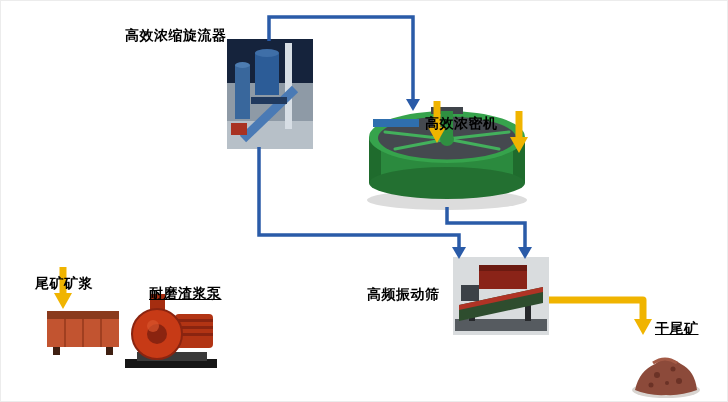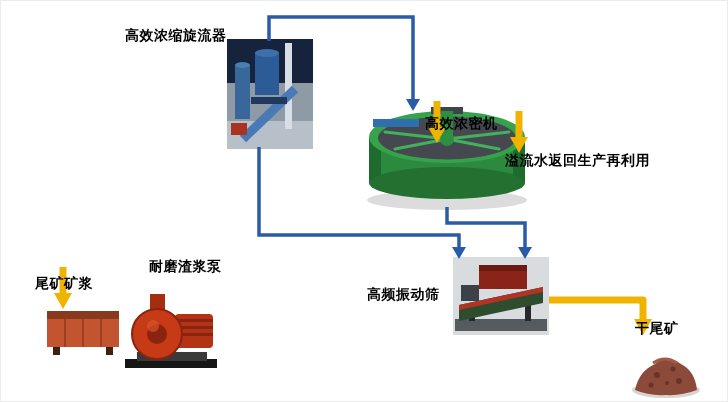--- a/index.html
+++ b/index.html
@@ -23,23 +23,23 @@
     font-size: 14px;
     line-height: 1.1;
     color: var(--label-color, #000);
     white-space: nowrap;
     letter-spacing: 0.5px;
   }
   .lbl-cyclone   { left: 124px; top: 27px; }
   .lbl-thickener { left: 424px; top: 79px; margin-top: 36px; }
   .lbl-overflow  { left: 504px; top: 152px; }
   .lbl-slurry    { left: 34px;  top: 246px; margin-top: 29px; }
-  .lbl-pump      { left: 148px; top: 258px; }
+  .lbl-pump      { left: 148px; top: 285px; text-decoration: underline; }
   .lbl-screen    { left: 366px; top: 286px; font-family: Liberation Serif, serif; }
-  .lbl-dry       { left: 634px; top: 320px; }
+  .lbl-dry       { left: 654px; top: 320px; text-decoration: underline; }
 
   .img-cyclone   { left: 226px; top: 38px;  width: 86px;  height: 110px; }
   .img-thickener { left: 360px; top: 96px;  width: 168px; height: 116px; }
   .img-tank      { left: 44px;  top: 303px; width: 76px;  height: 52px; }
   .img-pump      { left: 122px; top: 291px; width: 96px;  height: 78px; }
   .img-screen    { left: 452px; top: 256px; width: 96px;  height: 78px; }
   .img-pile      { left: 628px; top: 346px; width: 74px;  height: 52px; }
 
   .blue-line { fill: none; stroke: var(--line-blue, #2A5BA8); stroke-width: 3.5; }
   .blue-head { fill: var(--line-blue, #2A5BA8); stroke: none; }
@@ -170,19 +170,18 @@
       <polygon class="y-head" points="509,136 527,136 518,152"></polygon>
     </g>
     <g>
       <path class="y-shaft" d="M548,299 H642 V320"></path>
       <polygon class="y-head" points="633,318 651,318 642,334"></polygon>
     </g>
   </svg>
 
   <div class="lbl lbl-cyclone">高效浓缩旋流器</div>
   <div class="lbl lbl-thickener">高效浓密机</div>
-  <div class="lbl lbl-overflow">溢流水返回生产再利用</div>
   <div class="lbl lbl-slurry">尾矿矿浆</div>
   <div class="lbl lbl-pump">耐磨渣浆泵</div>
   <div class="lbl lbl-screen">高频振动筛</div>
   <div class="lbl lbl-dry">干尾矿</div>
 
 </div>
 
 </body></html>

